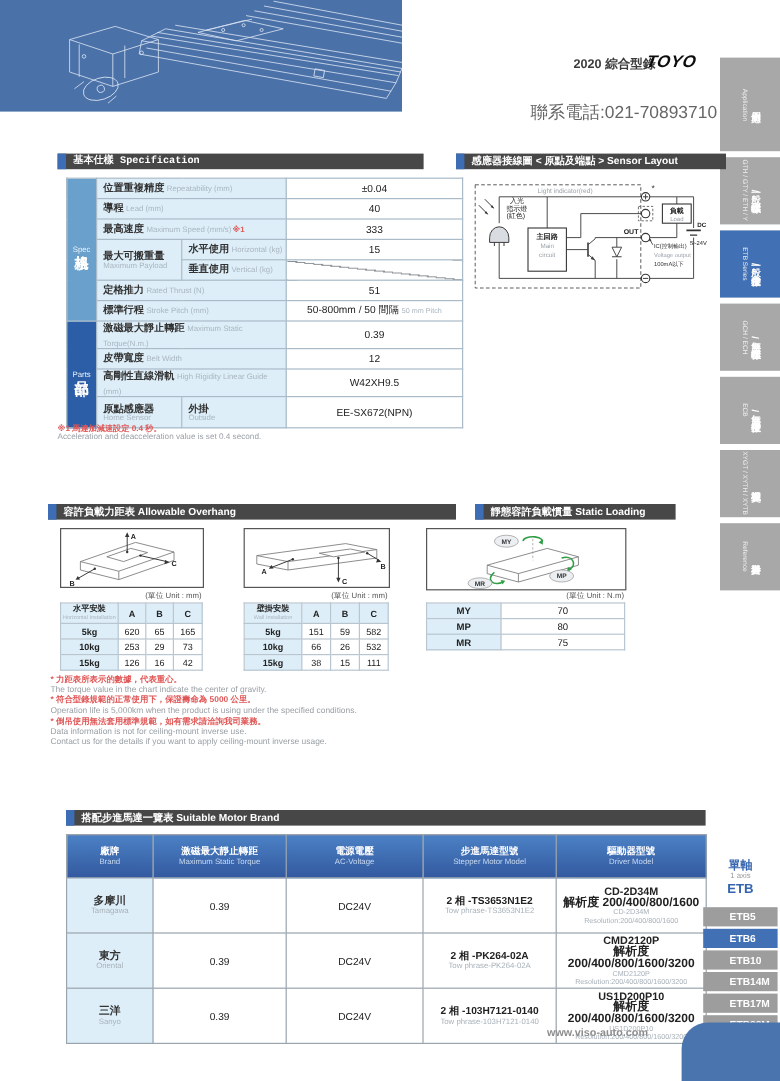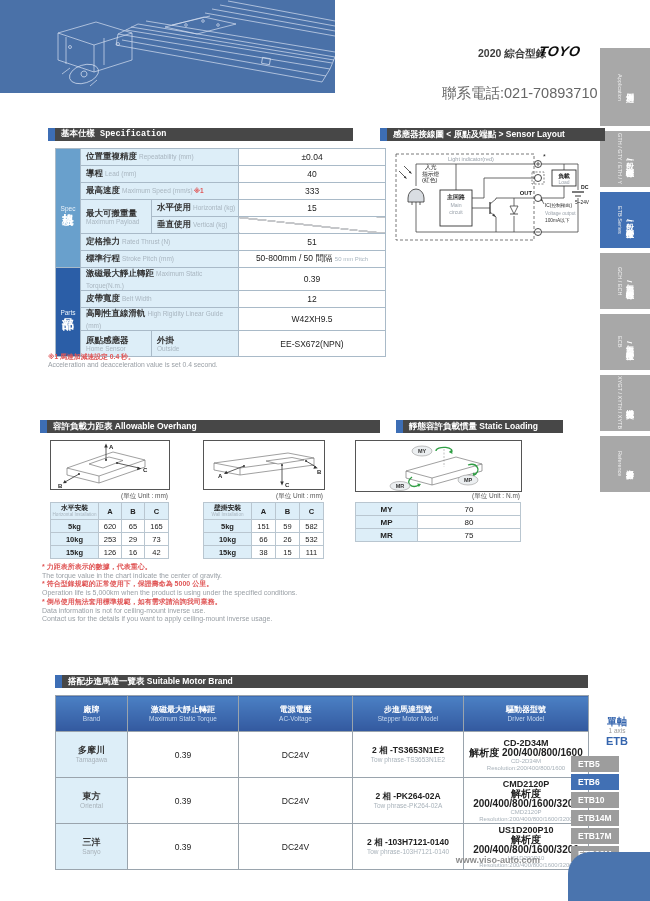--- a/index.html
+++ b/index.html
@@ -79,22 +79,22 @@
   .s-l2{font-size:6.5px;color:#a8b2ba;line-height:8px;}
   .d-m1{font-size:9px;font-weight:bold;color:#222;line-height:10px;}
   .d-r1{font-size:10px;font-weight:bold;color:#222;line-height:10px;}
   .d-m2{font-size:6px;color:#a8b2ba;line-height:7px;}
   .d-r2{font-size:6px;color:#a8b2ba;line-height:7px;}
   
   .series-head{left:586px;top:716px;width:62px;text-align:center;}
   .sg-zh{font-size:10px;font-weight:bold;color:#3565ae;line-height:11px;}
   .sg-en{font-size:6.5px;color:#999;line-height:8px;}
   .sg-code{font-size:11px;font-weight:bold;color:#3565ae;line-height:12px;}
-  .stab{left:571px;width:48px;height:16px;background:#9d9d9d;color:#fff;font-size:8.5px;
-        font-weight:bold;line-height:16px;padding-left:7px;box-sizing:border-box;cursor:pointer;}
+  .stab{left:586px;width:62px;height:16px;background:#9d9d9d;color:#fff;font-size:8.5px;
+        font-weight:bold;line-height:16px;padding-left:22px;box-sizing:border-box;cursor:pointer;}
   .stab.active{background:#4170b4;}
   
   .website{left:380px;top:855px;width:160px;text-align:right;font-size:9px;font-weight:bold;color:#8c8c8c;}
   .corner{left:568px;top:852px;width:82px;height:49px;background:#4a74ae;border-top-left-radius:22px;}
 </style>
 </head>
 <body>
 
 <div class="abs drawing-panel">
   <svg width="335" height="93" viewBox="0 0 335 93">

